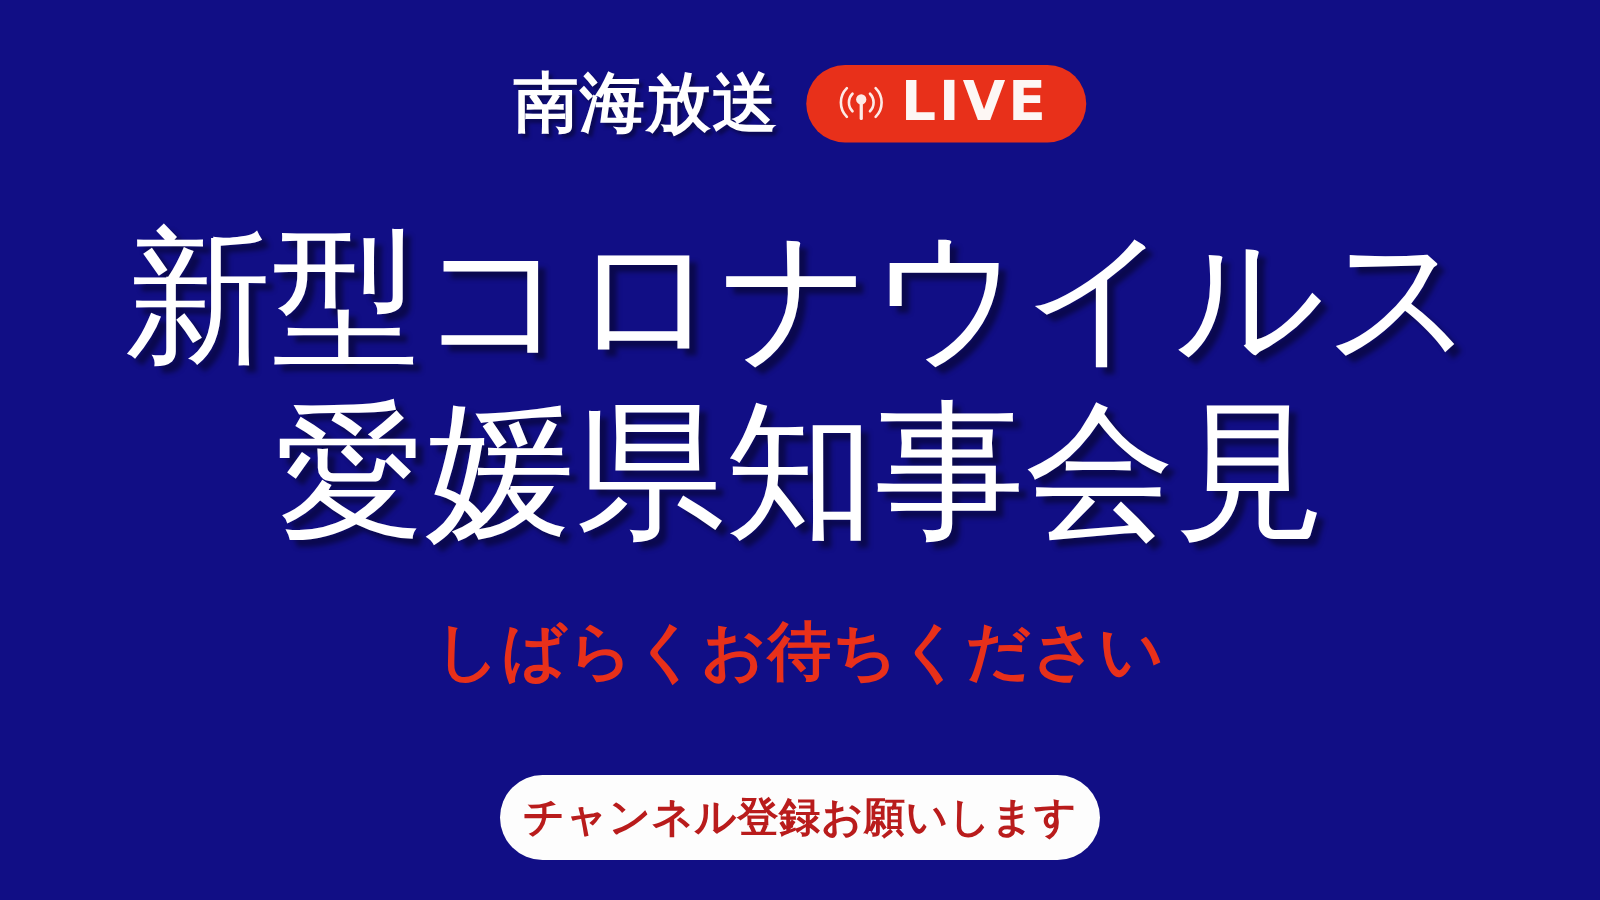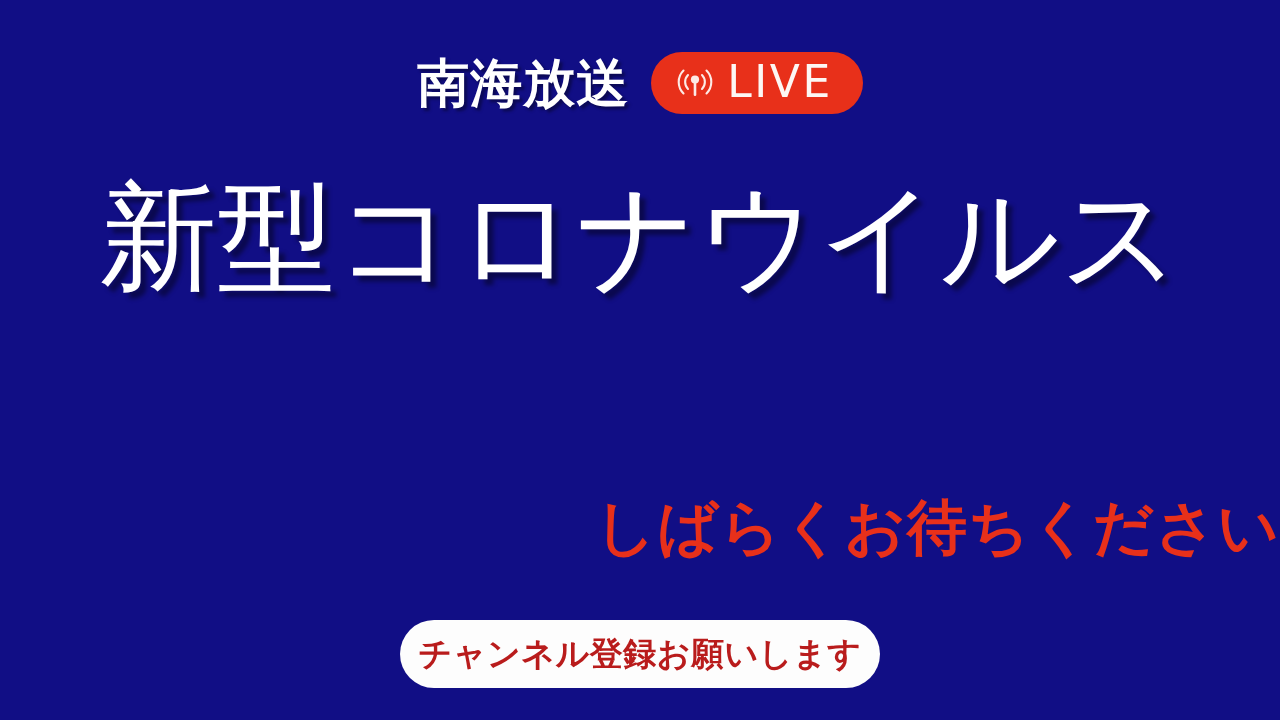--- a/index.html
+++ b/index.html
@@ -61,21 +61,21 @@
 
   .live-badge .broadcast-icon {
     display: block;
     width: 40px;
     height: 40px;
     flex: 0 0 auto;
   }
 
   .live-label {
     font-size: 44px;
-    font-weight: 400;
+    font-weight: 700;
     color: #fdf7f4;
     letter-spacing: 2.5px;
     line-height: 1;
     white-space: nowrap;
   }
 
   
   .headline {
     position: absolute;
     top: 168px;
@@ -98,23 +98,23 @@
   .headline-line.line-2 {
     font-size: 120px;
   }
 
   
   .standby-message {
     position: absolute;
     top: 494px;
     left: 0;
     width: 1280px;
-    text-align: right;
+    text-align: center;
     color: #e8301a;
-    font-size: 60px;
+    font-size: 51px;
     font-weight: 700;
     line-height: 1.1;
     letter-spacing: 1px;
     white-space: nowrap;
   }
 
   
   .subscribe-wrap {
     position: absolute;
     top: 620px;
@@ -164,20 +164,21 @@
           <circle cx="20" cy="17.5" r="4.1" fill="#fdeae6"></circle>
           <rect x="18.7" y="19" width="2.6" height="15" rx="1.2" fill="#fdeae6"></rect>
         </svg>
       </span>
       <span class="live-label">LIVE</span>
     </div>
   </div>
 
   <div class="headline">
     <span class="headline-line line-1">新型コロナウイルス</span>
+    <span class="headline-line line-2">愛媛県知事会見</span>
   </div>
 
   <div class="standby-message">しばらくお待ちください</div>
 
   <div class="subscribe-wrap">
     <button class="subscribe-button">チャンネル登録お願いします</button>
   </div>
 
 </div>
 

